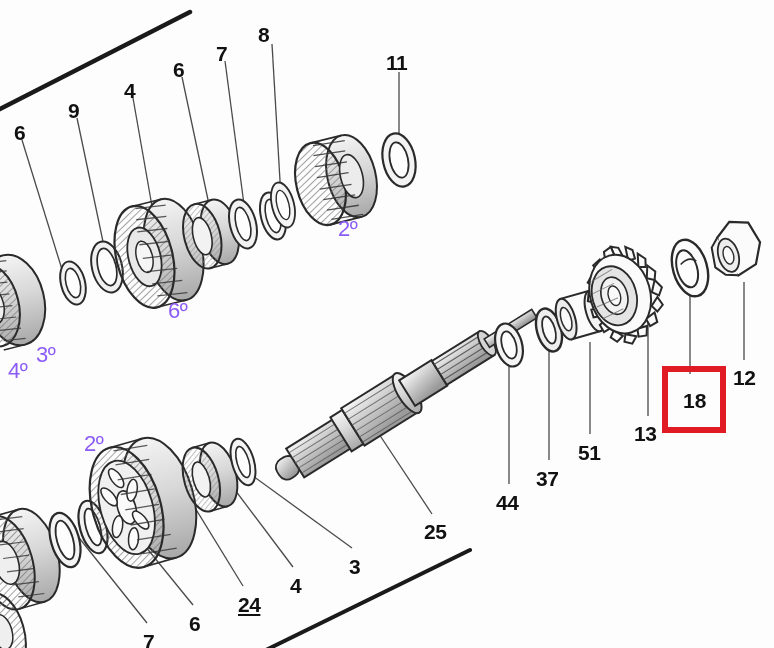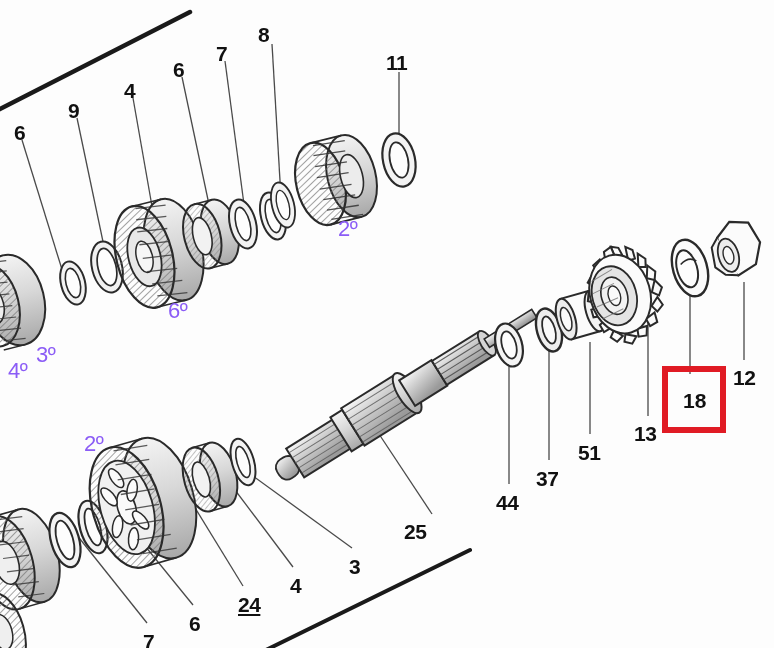--- a/index.html
+++ b/index.html
@@ -417,21 +417,21 @@
   <div class="callout-label" style="left:124px; top:80px;">4</div>
   <div class="callout-label" style="left:173px; top:59px;">6</div>
   <div class="callout-label" style="left:216px; top:43px;">7</div>
   <div class="callout-label" style="left:258px; top:24px;">8</div>
   <div class="callout-label" style="left:386px; top:52px;">11</div>
   <div class="callout-label" style="left:733px; top:367px;">12</div>
   <div class="callout-label" style="left:634px; top:423px;">13</div>
   <div class="callout-label" style="left:578px; top:442px;">51</div>
   <div class="callout-label" style="left:536px; top:468px;">37</div>
   <div class="callout-label" style="left:496px; top:492px;">44</div>
-  <div class="callout-label" style="left:404px; top:521px;text-align:right;">25</div>
+  <div class="callout-label" style="left:424px; top:521px;text-align:right;">25</div>
   <div class="callout-label" style="left:349px; top:556px;">3</div>
   <div class="callout-label" style="left:290px; top:575px;">4</div>
   <div class="callout-label" style="left:238px; top:594px;text-decoration:underline;">24</div>
   <div class="callout-label" style="left:189px; top:613px;">6</div>
   <div class="callout-label" style="left:143px; top:631px;">7</div>
 
   <div class="stage-label" style="left:338px; top:218px;">2º</div>
   <div class="stage-label" style="left:168px; top:300px;">6º</div>
   <div class="stage-label" style="left:36px;  top:344px;">3º</div>
   <div class="stage-label" style="left:8px;   top:360px;">4º</div>

